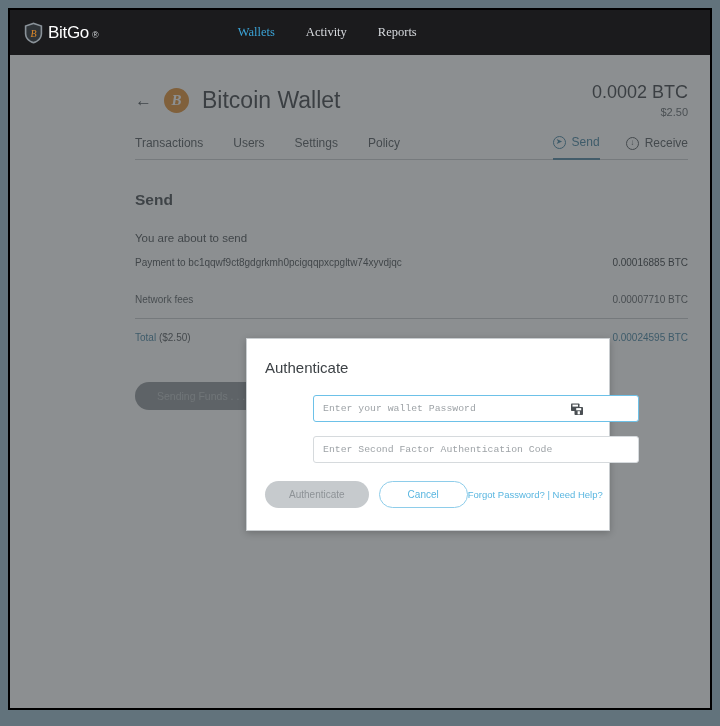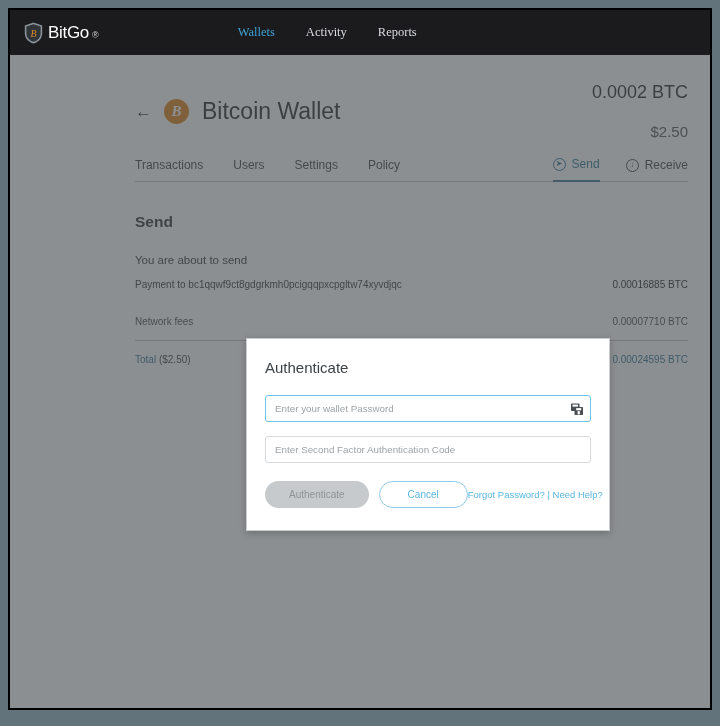--- a/index.html
+++ b/index.html
@@ -119,23 +119,23 @@
   }
   #balance-block {
     margin-left: auto;
     text-align: right;
   }
   #balance-amount {
     font-size: 18px;
     color: #35393d;
   }
   #balance-fiat {
-    font-size: 15px;
+    font-size: 11px;
     color: #5c6266;
-    margin-top: 20px;
+    margin-top: 3px;
   }
 
   
   #address-row {
     display: flex;
     align-items: center;
     margin-top: 9px;
     gap: 8px;
   }
   #wallet-address {
@@ -271,21 +271,22 @@
   .field {
     width: 100%;
     height: 27px;
     font-size: 9.8px;
     color: #6d7276;
     padding: 0 28px 0 9px;
     border: 1px solid #d6dadd;
     border-radius: 3px;
     outline: none;
     background: #ffffff;
-    font-family: Liberation Sans, sans-serif;
+    font-family: Liberation Mono, monospace;
+    margin-left: 48px;
   }
   .field::placeholder { color: #9ea3a7; }
   .field.focused { border: 1px solid #6dc1e8; }
   #pw-icon {
     position: absolute;
     right: 8px; top: 50%;
     transform: translateY(-50%);
     width: 12px; height: 12px;
     cursor: pointer;
   }
@@ -394,20 +395,21 @@
         </div>
 
         <div class="detail-row total">
           <span>
             <span class="label-main">Total</span>
             <span class="label-fiat">($2.50)</span>
           </span>
           <span class="amount">0.00024595 BTC</span>
         </div>
 
+        <button id="sending-btn">Sending Funds . . .</button>
 
       </div>
     </div>
 
     <div id="dim"></div>
 
     <div id="modal">
       <div id="modal-title">Authenticate</div>
 
       <div class="field-wrap">

